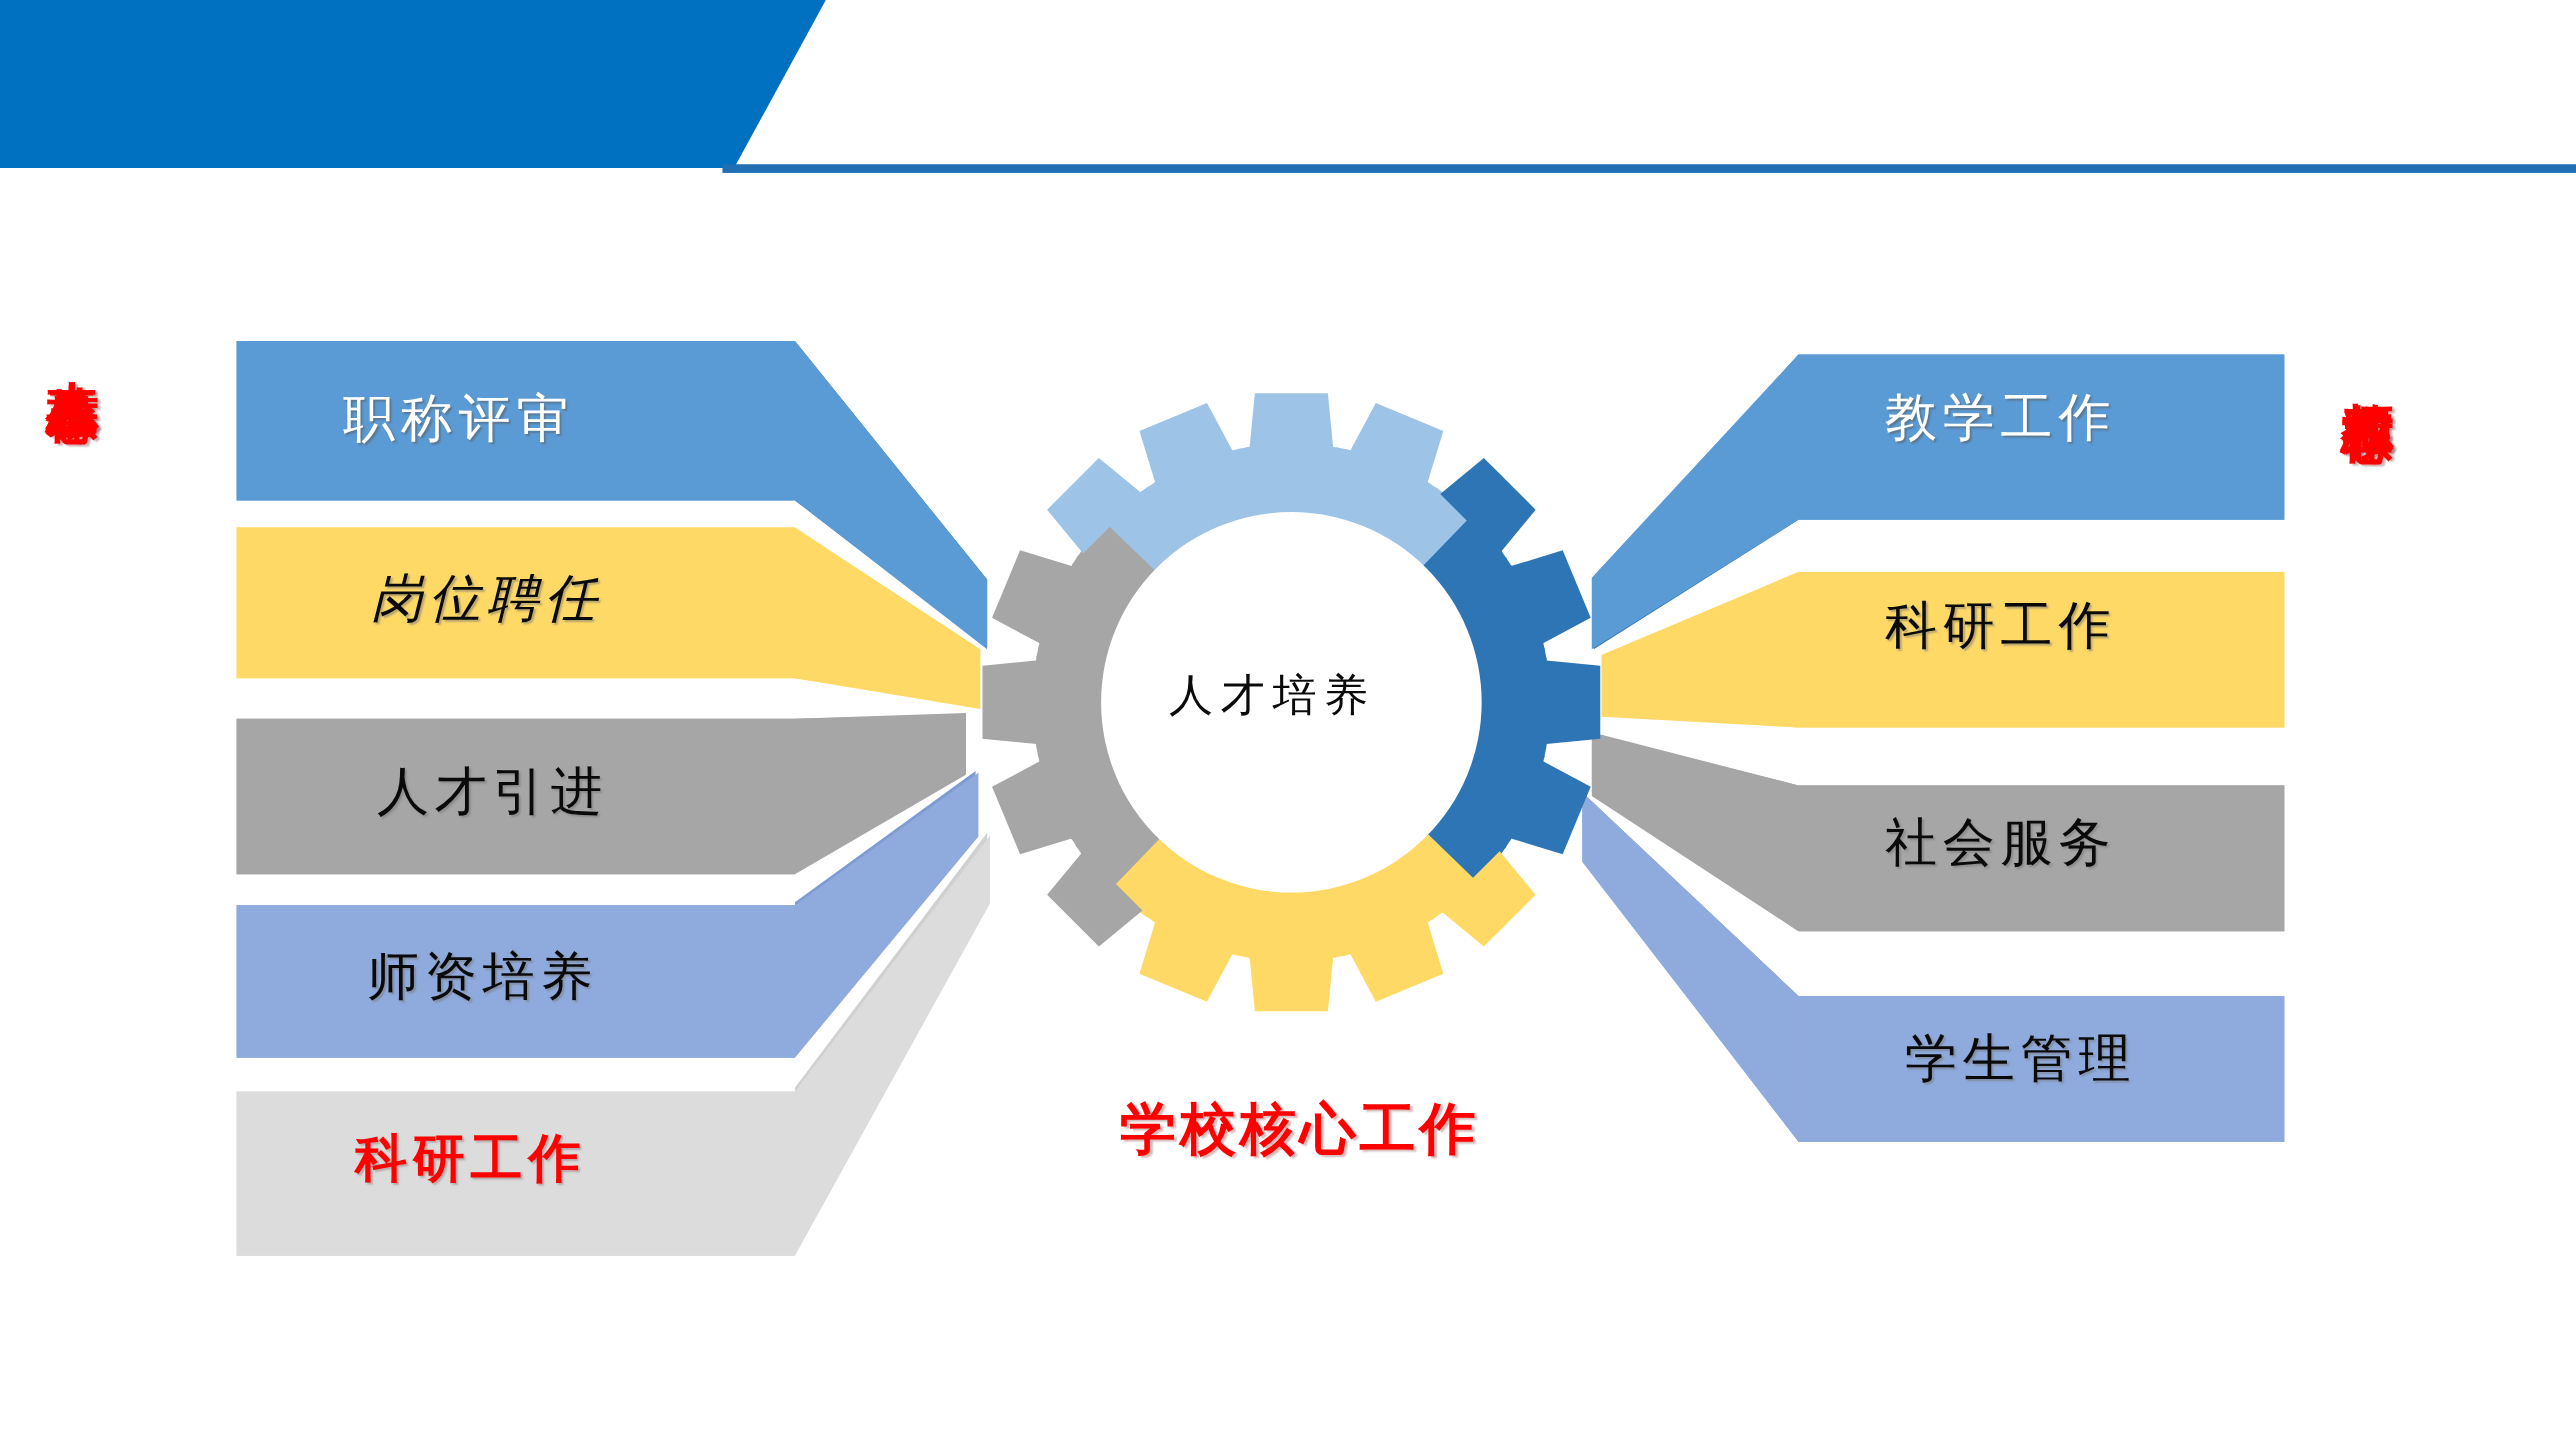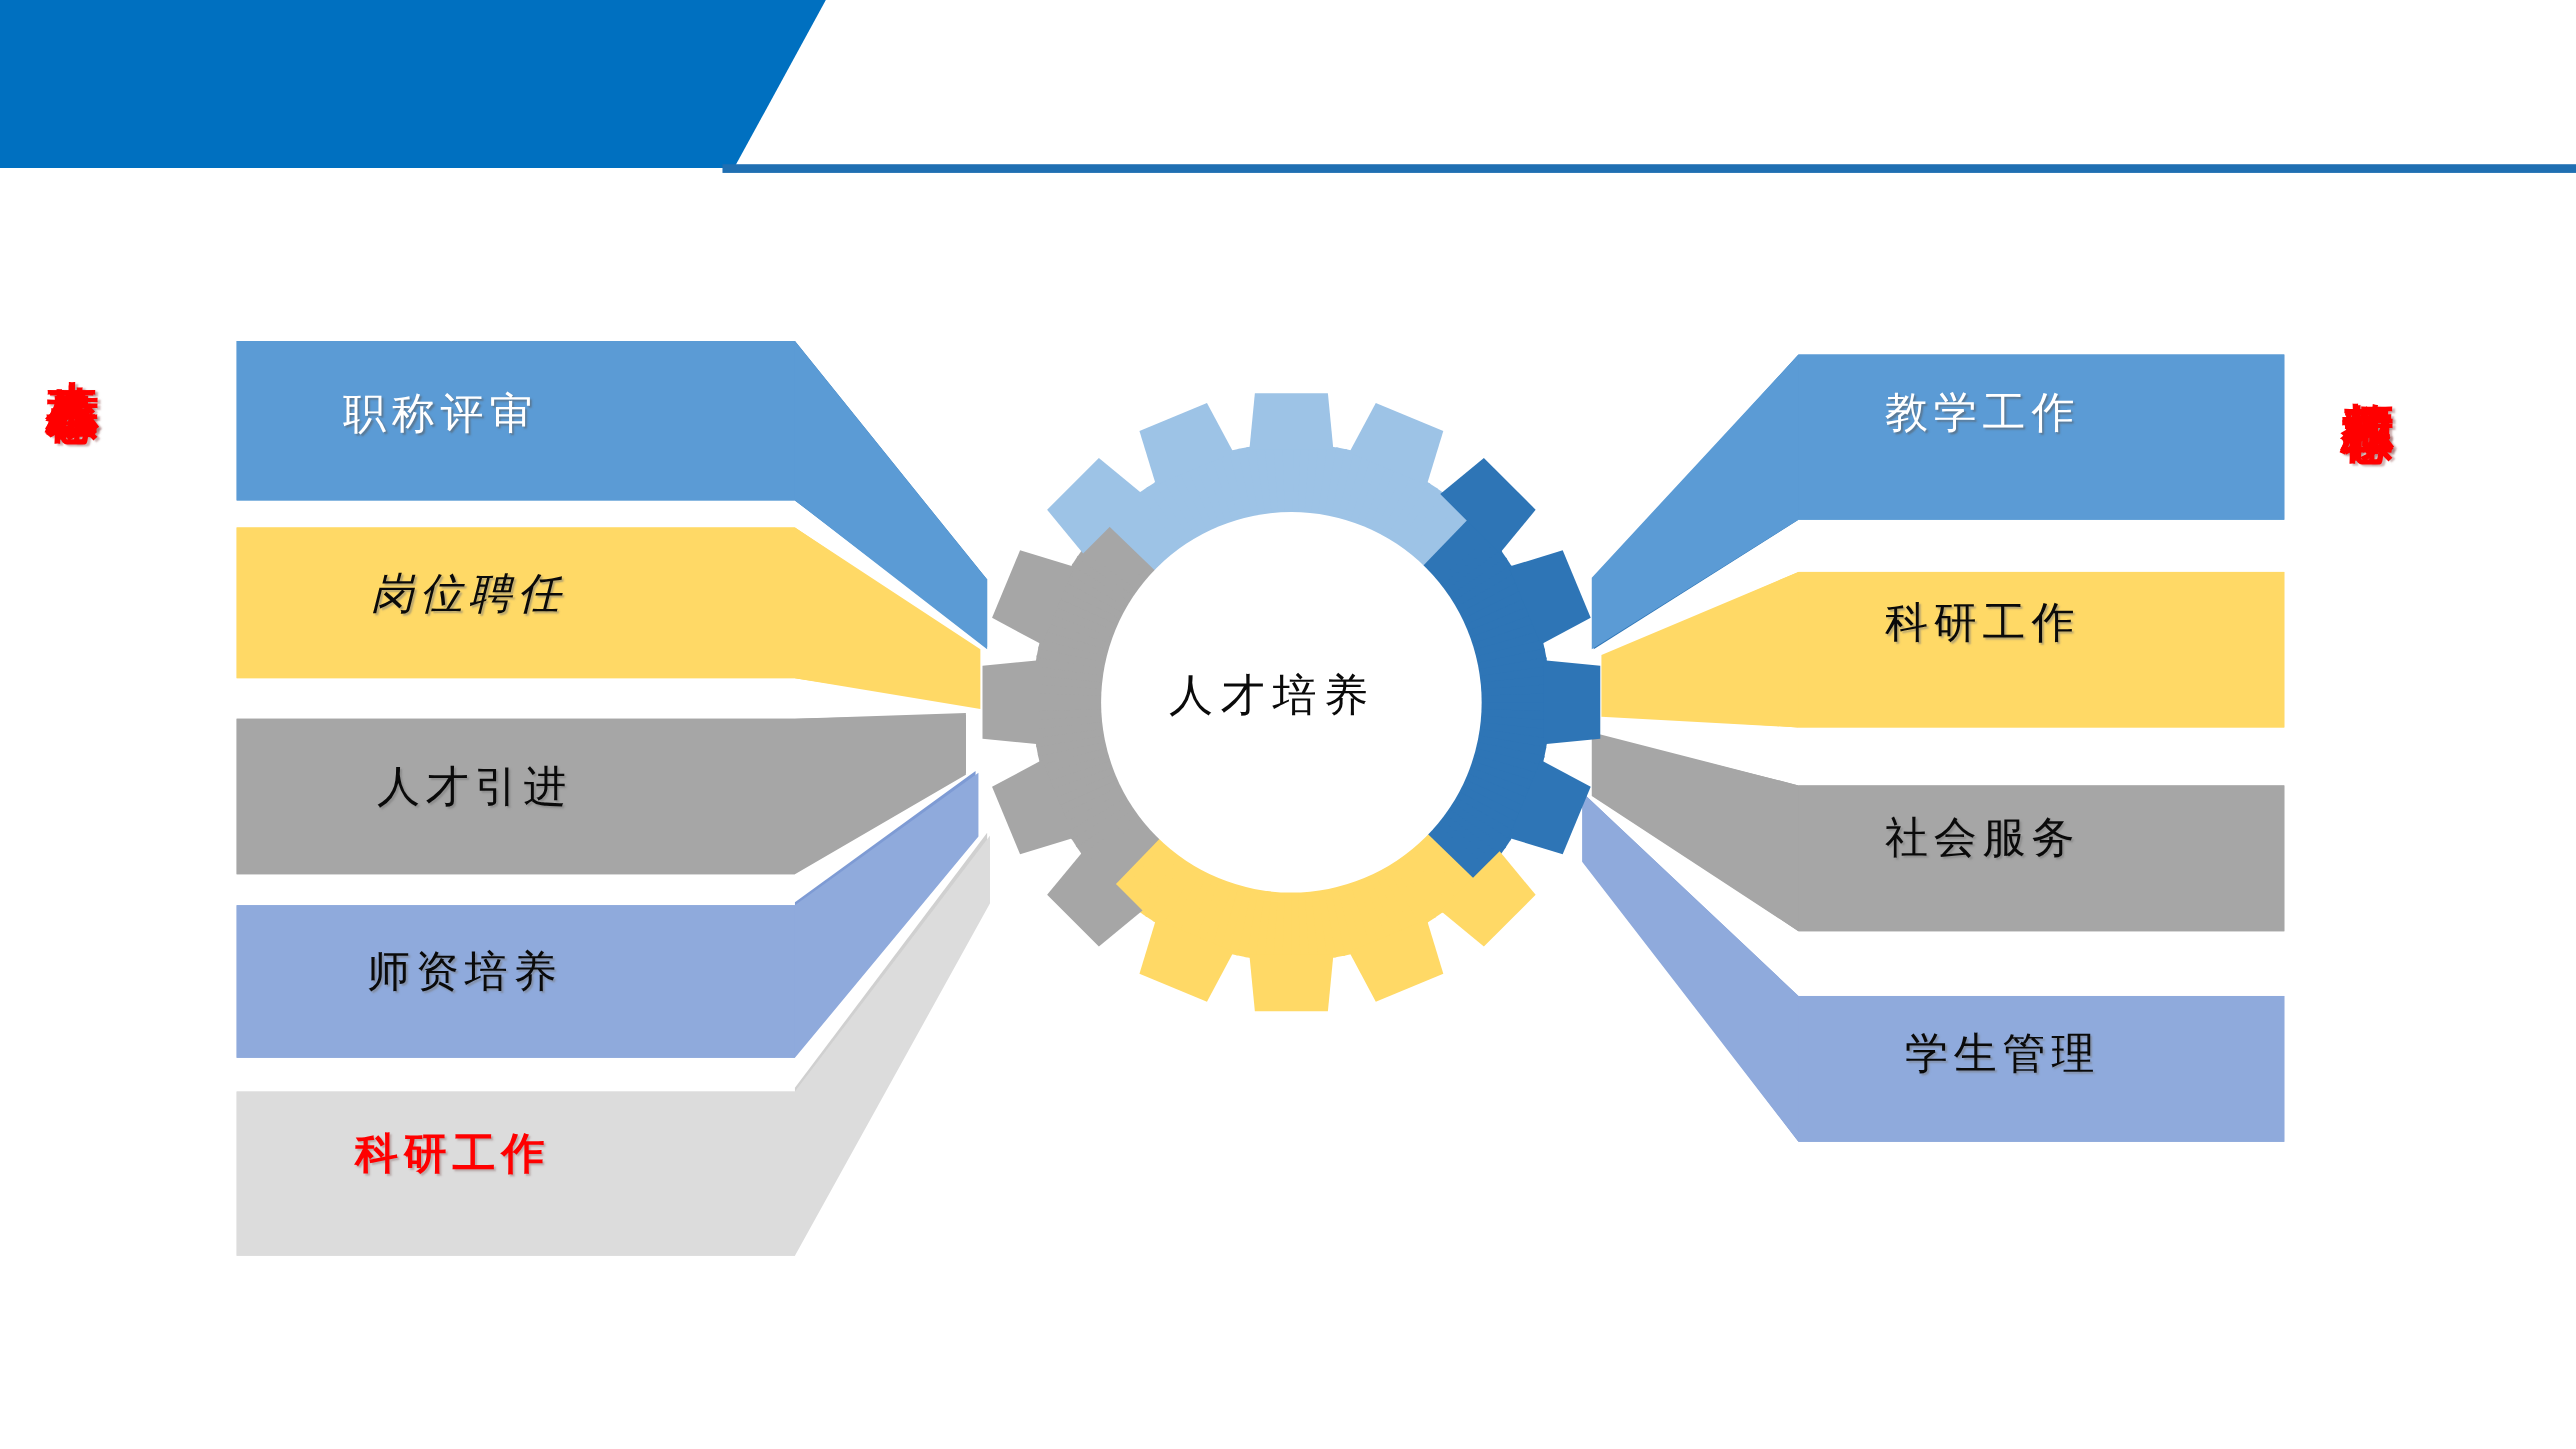--- a/index.html
+++ b/index.html
@@ -8,21 +8,21 @@
     background:#ffffff;
     font-family:"Liberation Sans","DejaVu Sans",sans-serif;
     overflow:hidden;
     position:relative;
   }
   #stage{position:absolute;left:0;top:0;width:2576px;height:1450px;}
   svg.layer{position:absolute;left:0;top:0;width:2576px;height:1450px;}
 
   .bar-label{
     position:absolute;
-    font-size:43px;
+    font-size:52px;
     font-weight:400;
     letter-spacing:5.8px;
     white-space:nowrap;
     line-height:1;
   }
   .bar-label.white{color:#ffffff;text-shadow:1.9px 1.9px 1.9px rgba(90,90,90,.55);}
   .bar-label.black{color:#0a0a0a;text-shadow:1.9px 1.9px 1.9px rgba(120,120,120,.55);}
   .bar-label.red{color:#FF0000;font-weight:700;text-shadow:1.9px 1.9px 1.9px rgba(150,120,120,.5);}
 
   .center-label{
@@ -325,15 +325,16 @@
   <div class="bar-label black" style="left: 355px; top: 950px; color: rgb(10, 10, 10); margin-left: 12px;">师资培养</div>
   <div class="bar-label red" style="left: 355px; top: 1132px; color: rgb(255, 0, 0);">科研工作</div>
 
   <div class="bar-label white" style="left: 1885px; top: 391px; color: rgb(255, 255, 255);">教学工作</div>
   <div class="bar-label black" style="left: 1885px; top: 604px; color: rgb(10, 10, 10); font-family: Liberation Mono, monospace;">科研工作</div>
   <div class="bar-label black" style="left: 1885px; top: 816px; color: rgb(10, 10, 10);">社会服务</div>
   <div class="bar-label black" style="left: 1905px; top: 1032px; color: rgb(10, 10, 10);">学生管理</div>
 
   <div class="center-label" style="left: 1169px; top: 673px; color: rgb(10, 10, 10);">人才培养</div>
 
+  <div class="bottom-label" style="left: 1120px; top: 1101px; color: rgb(255, 0, 0);">学校核心工作</div>
 
 </div>
 
 
 </body></html>

